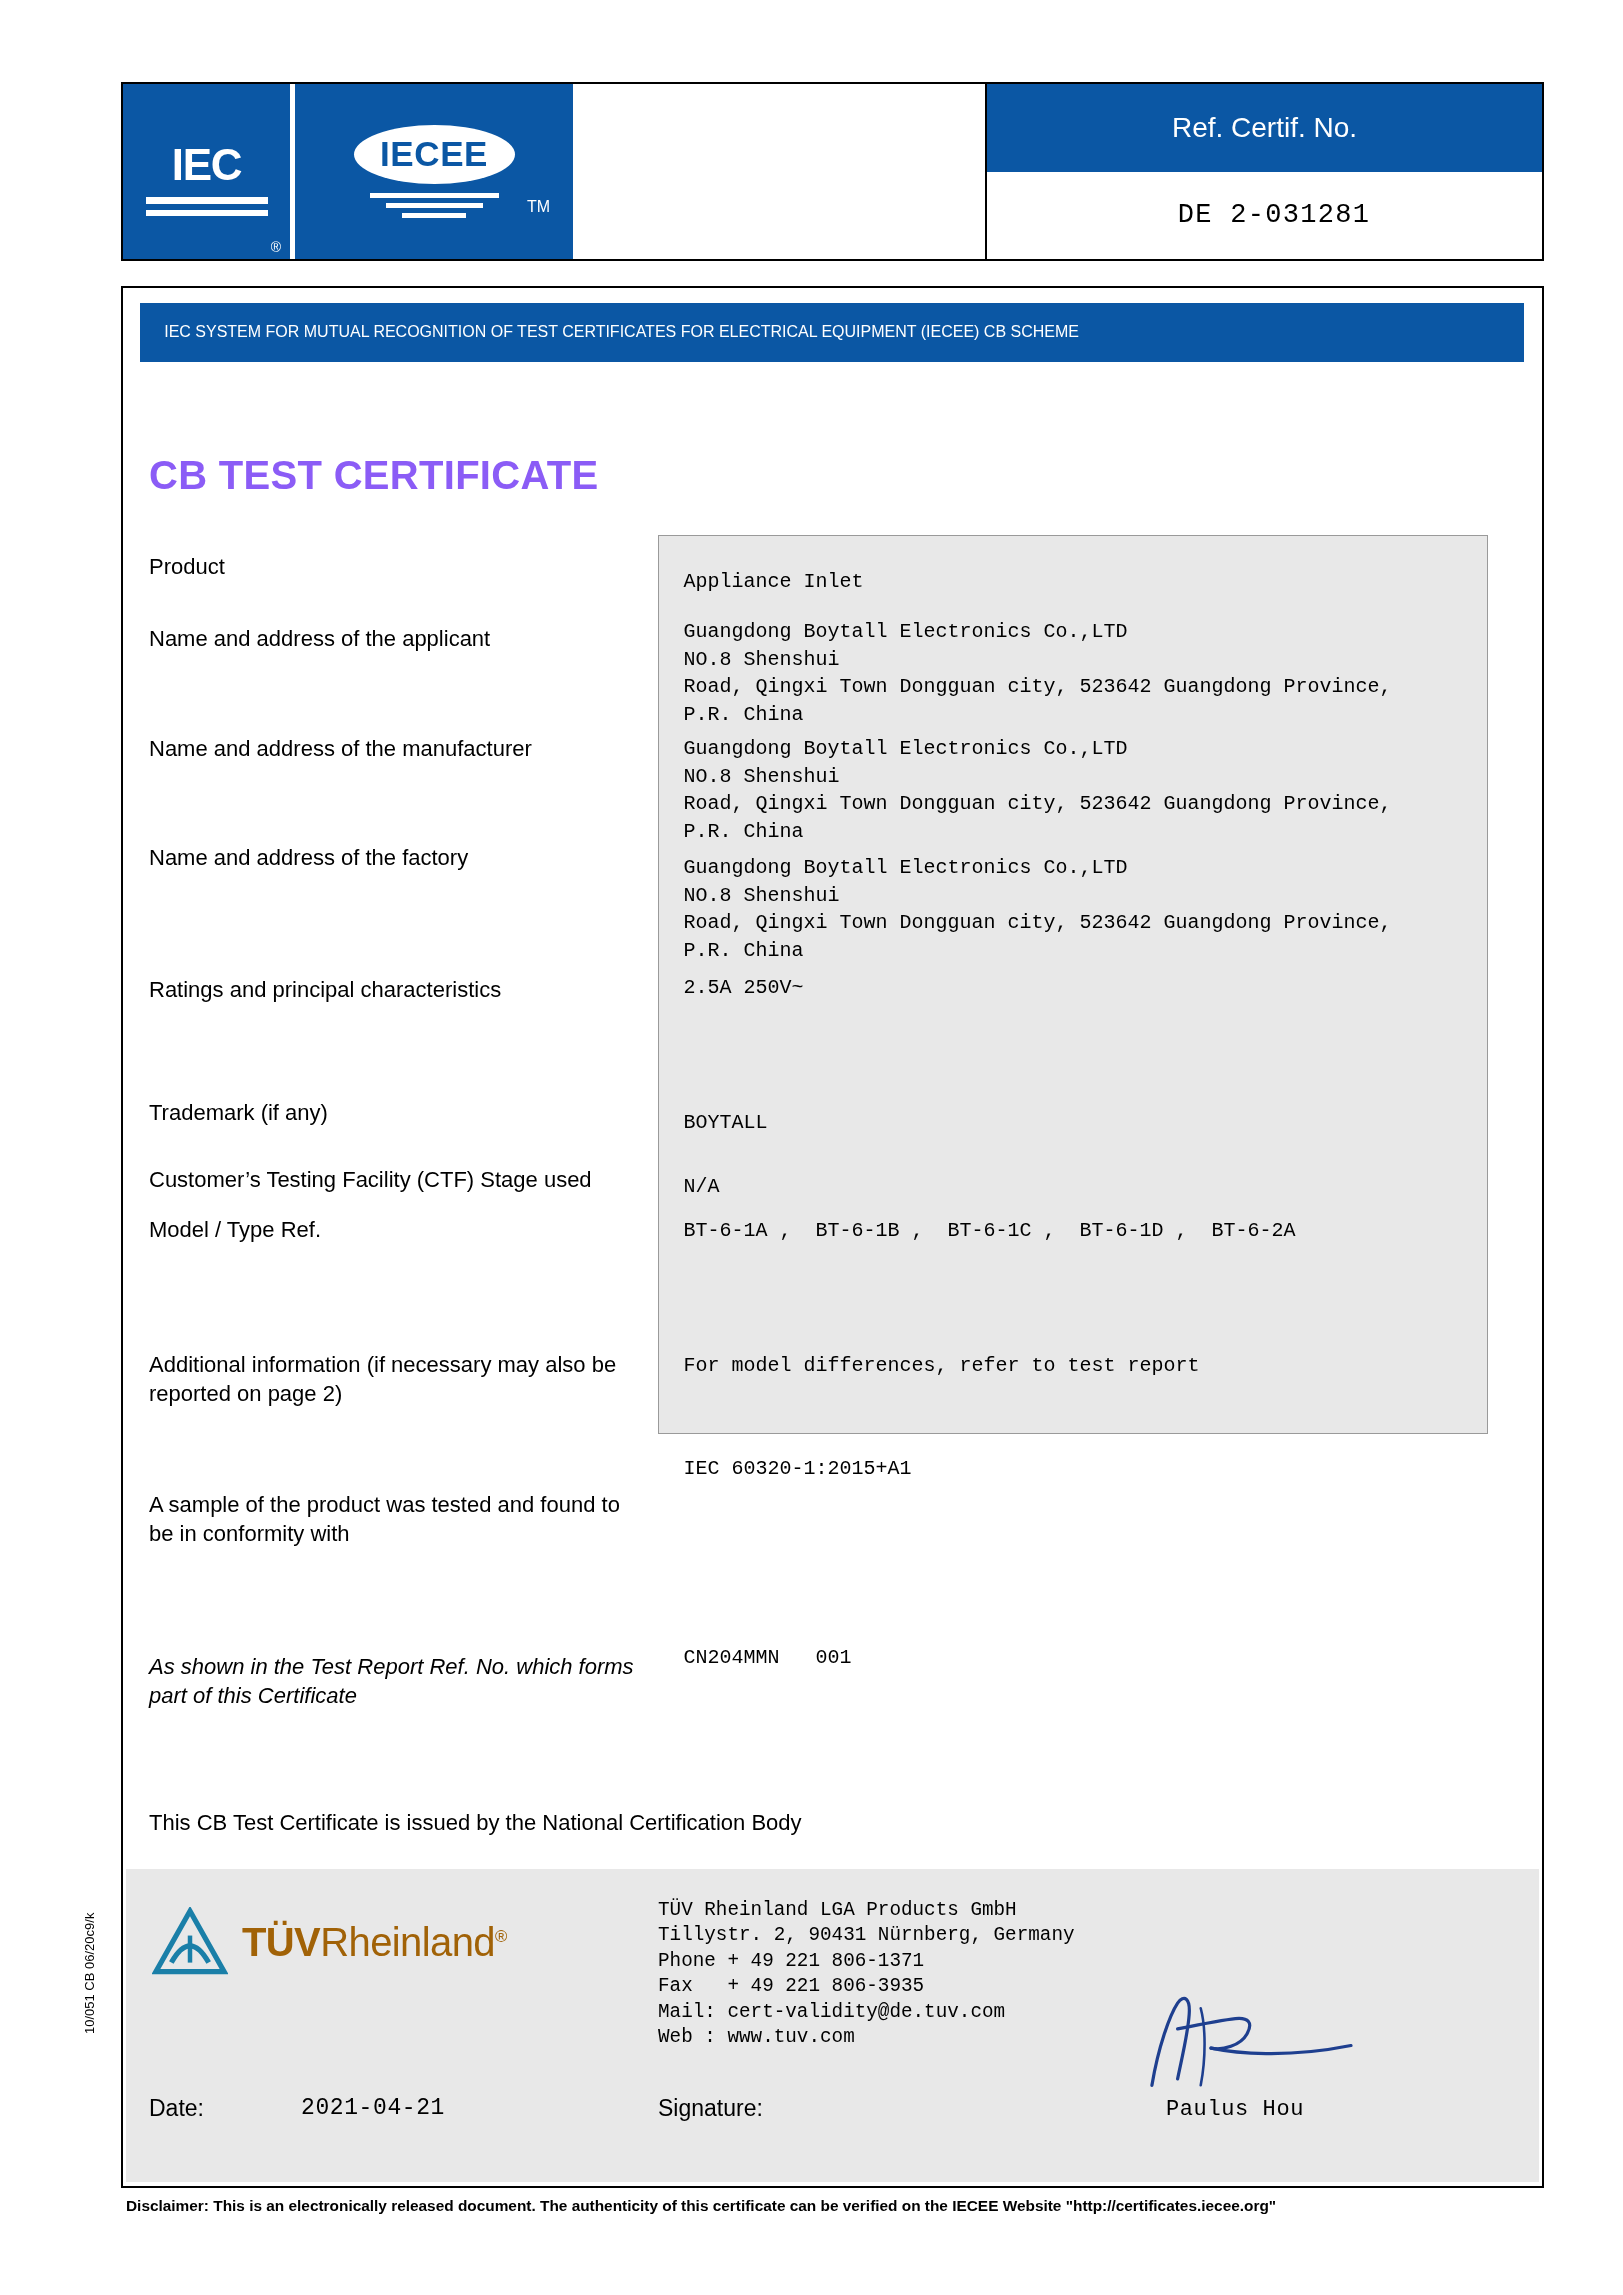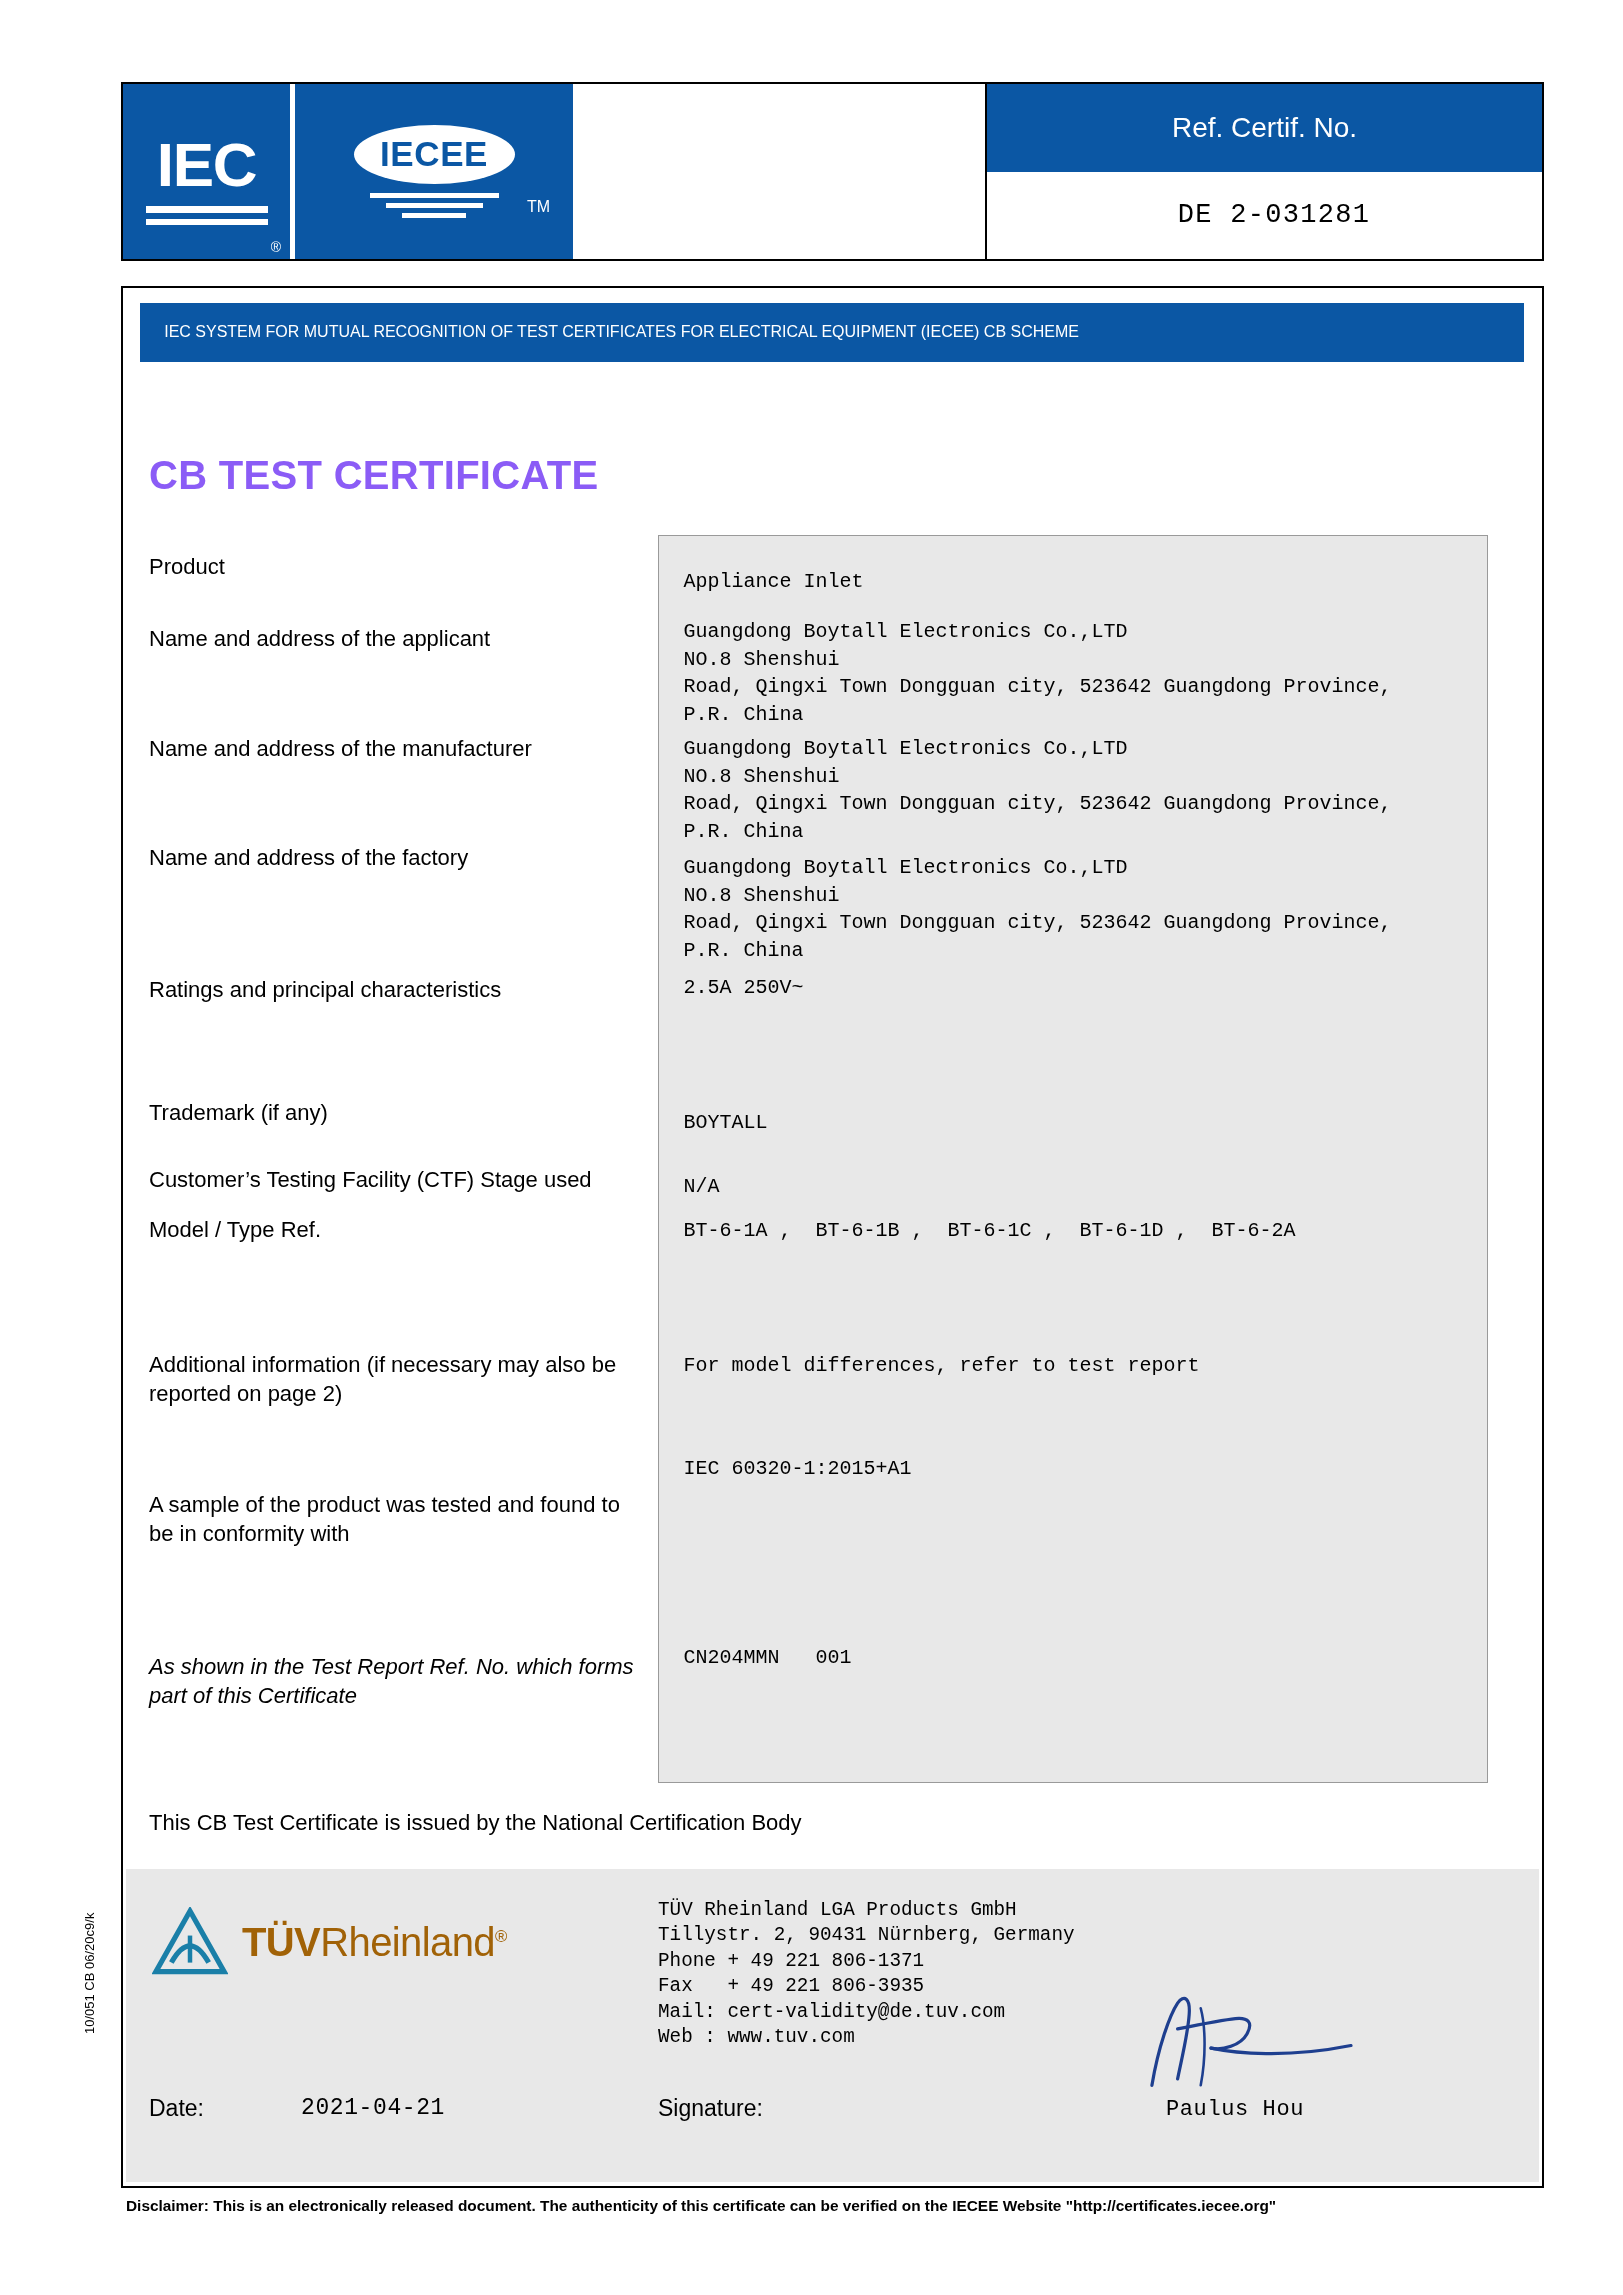--- a/index.html
+++ b/index.html
@@ -56,21 +56,21 @@
     height: 100%;
     display: flex;
     align-items: center;
     justify-content: center;
     flex-direction: column;
     color: #ffffff;
   }
   .iec-text {
     font-family: "Liberation Sans", sans-serif;
     font-weight: bold;
-    font-size: 62px;
+    font-size: 44px;
     letter-spacing: -1.3px;
     line-height: 1;
     color: #ffffff;
     margin-top: 16px;
   }
   .iec-underline {
     width: 122px;
     height: 6.4px;
     background: #ffffff;
     margin-top: 10.3px;
@@ -210,21 +210,21 @@
     position: absolute;
     left: 0;
   }
 
   
   .value-panel {
     position: absolute;
     left: 658px;
     top: 535px;
     width: 830px;
-    height: 1248px;
+    height: 899px;
     background: #e8e8e8;
     border: 1.3px solid #9a9a9a;
     box-sizing: border-box;
   }
   .val {
     position: absolute;
     left: 24.5px;
     font-family: "Liberation Mono", monospace;
     font-size: 20px;
     line-height: 1.38;

